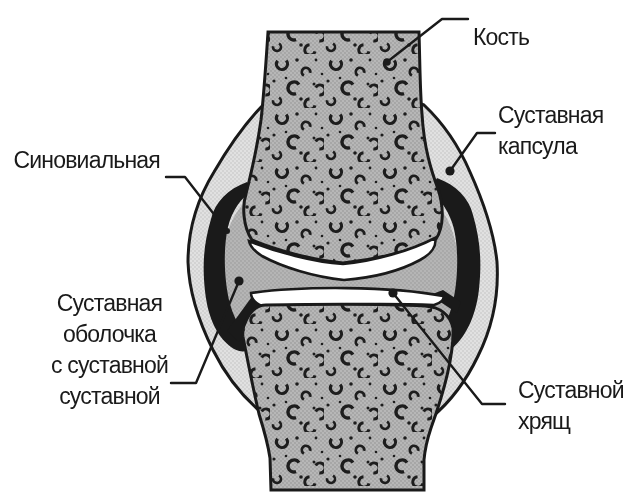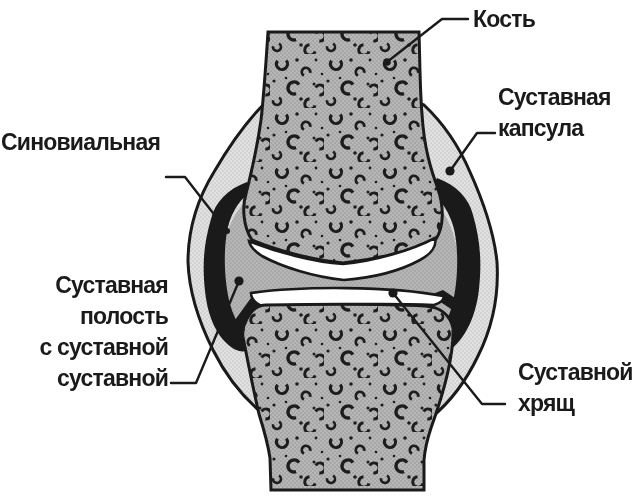--- a/index.html
+++ b/index.html
@@ -5,28 +5,29 @@
   html,body { margin:0; padding:0; background:#ffffff; }
   #stage {
     position:relative; width:640px; height:501px;
     background:#ffffff; overflow:hidden;
     font-family:"Liberation Sans", sans-serif;
   }
   #stage svg { position:absolute; left:0; top:0; }
   .label {
     position:absolute;
     font-family:"Liberation Sans", sans-serif;
-    font-weight:bold;
+    font-weight:normal;
     font-size:23px;
     line-height:31px;
     letter-spacing:-0.8px;
     color:#1a1a1a;
     white-space:nowrap;
+    margin-top:18px;
   }
-  .label.align-right { text-align:right; }
+  .label.align-right { text-align:center; }
 </style>
 </head>
 <body>
 
 <div id="stage">
 
   <svg width="640" height="501" viewBox="0 0 640 501">
     <defs>
       <pattern id="ht-bone" width="4" height="4" patternUnits="userSpaceOnUse">
         <rect width="4" height="4" fill="#b7b7b7"></rect>
@@ -111,21 +112,21 @@
     <div>Суставная</div>
     <div>капсула</div>
   </div>
 
   <div class="label align-right" style="right:480px; top:127px;">
     <div>Синовиальная</div>
   </div>
 
   <div class="label align-right" style="right:472px; top:270px;">
     <div>Суставная</div>
-    <div>полость</div>
+    <div>оболочка</div>
     <div>с суставной</div>
     <div>суставной</div>
   </div>
 
   <div class="label" style="left:518px; top:357px;">
     <div>Суставной</div>
     <div>хрящ</div>
   </div>
 
 </div>

